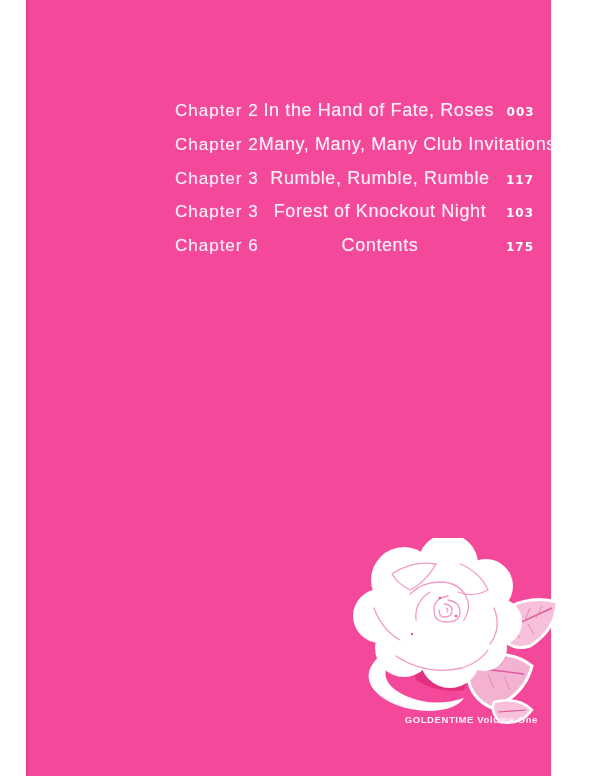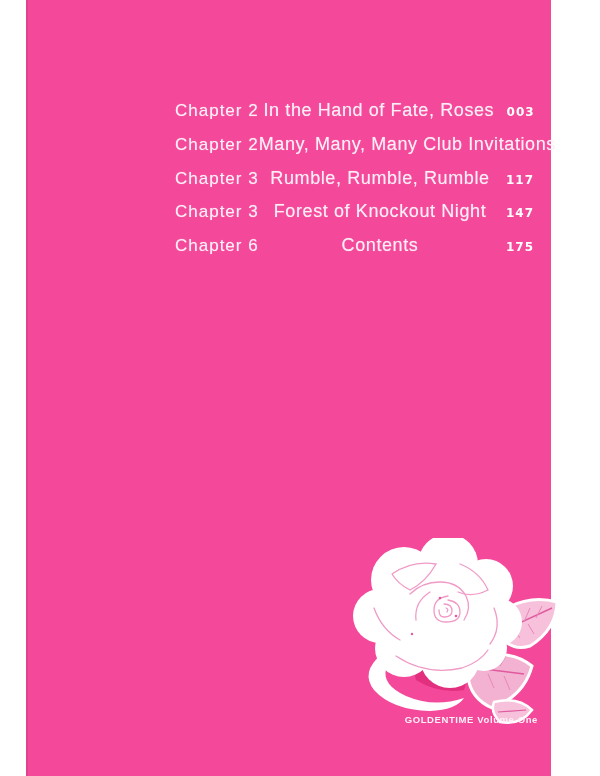--- a/index.html
+++ b/index.html
@@ -112,21 +112,21 @@
 
       <div class="toc-row">
         <span class="ch-label">Chapter 3</span>
         <span class="ch-title">Rumble, Rumble, Rumble</span>
         <span class="ch-page">117</span>
       </div>
 
       <div class="toc-row">
         <span class="ch-label">Chapter 3</span>
         <span class="ch-title">Forest of Knockout Night</span>
-        <span class="ch-page">147</span>
+        <span class="ch-page">103</span>
       </div>
 
       <div class="toc-row">
         <span class="ch-label">Chapter 6</span>
         <span class="ch-title">Contents</span>
         <span class="ch-page">175</span>
       </div>
 
     </div>
 

